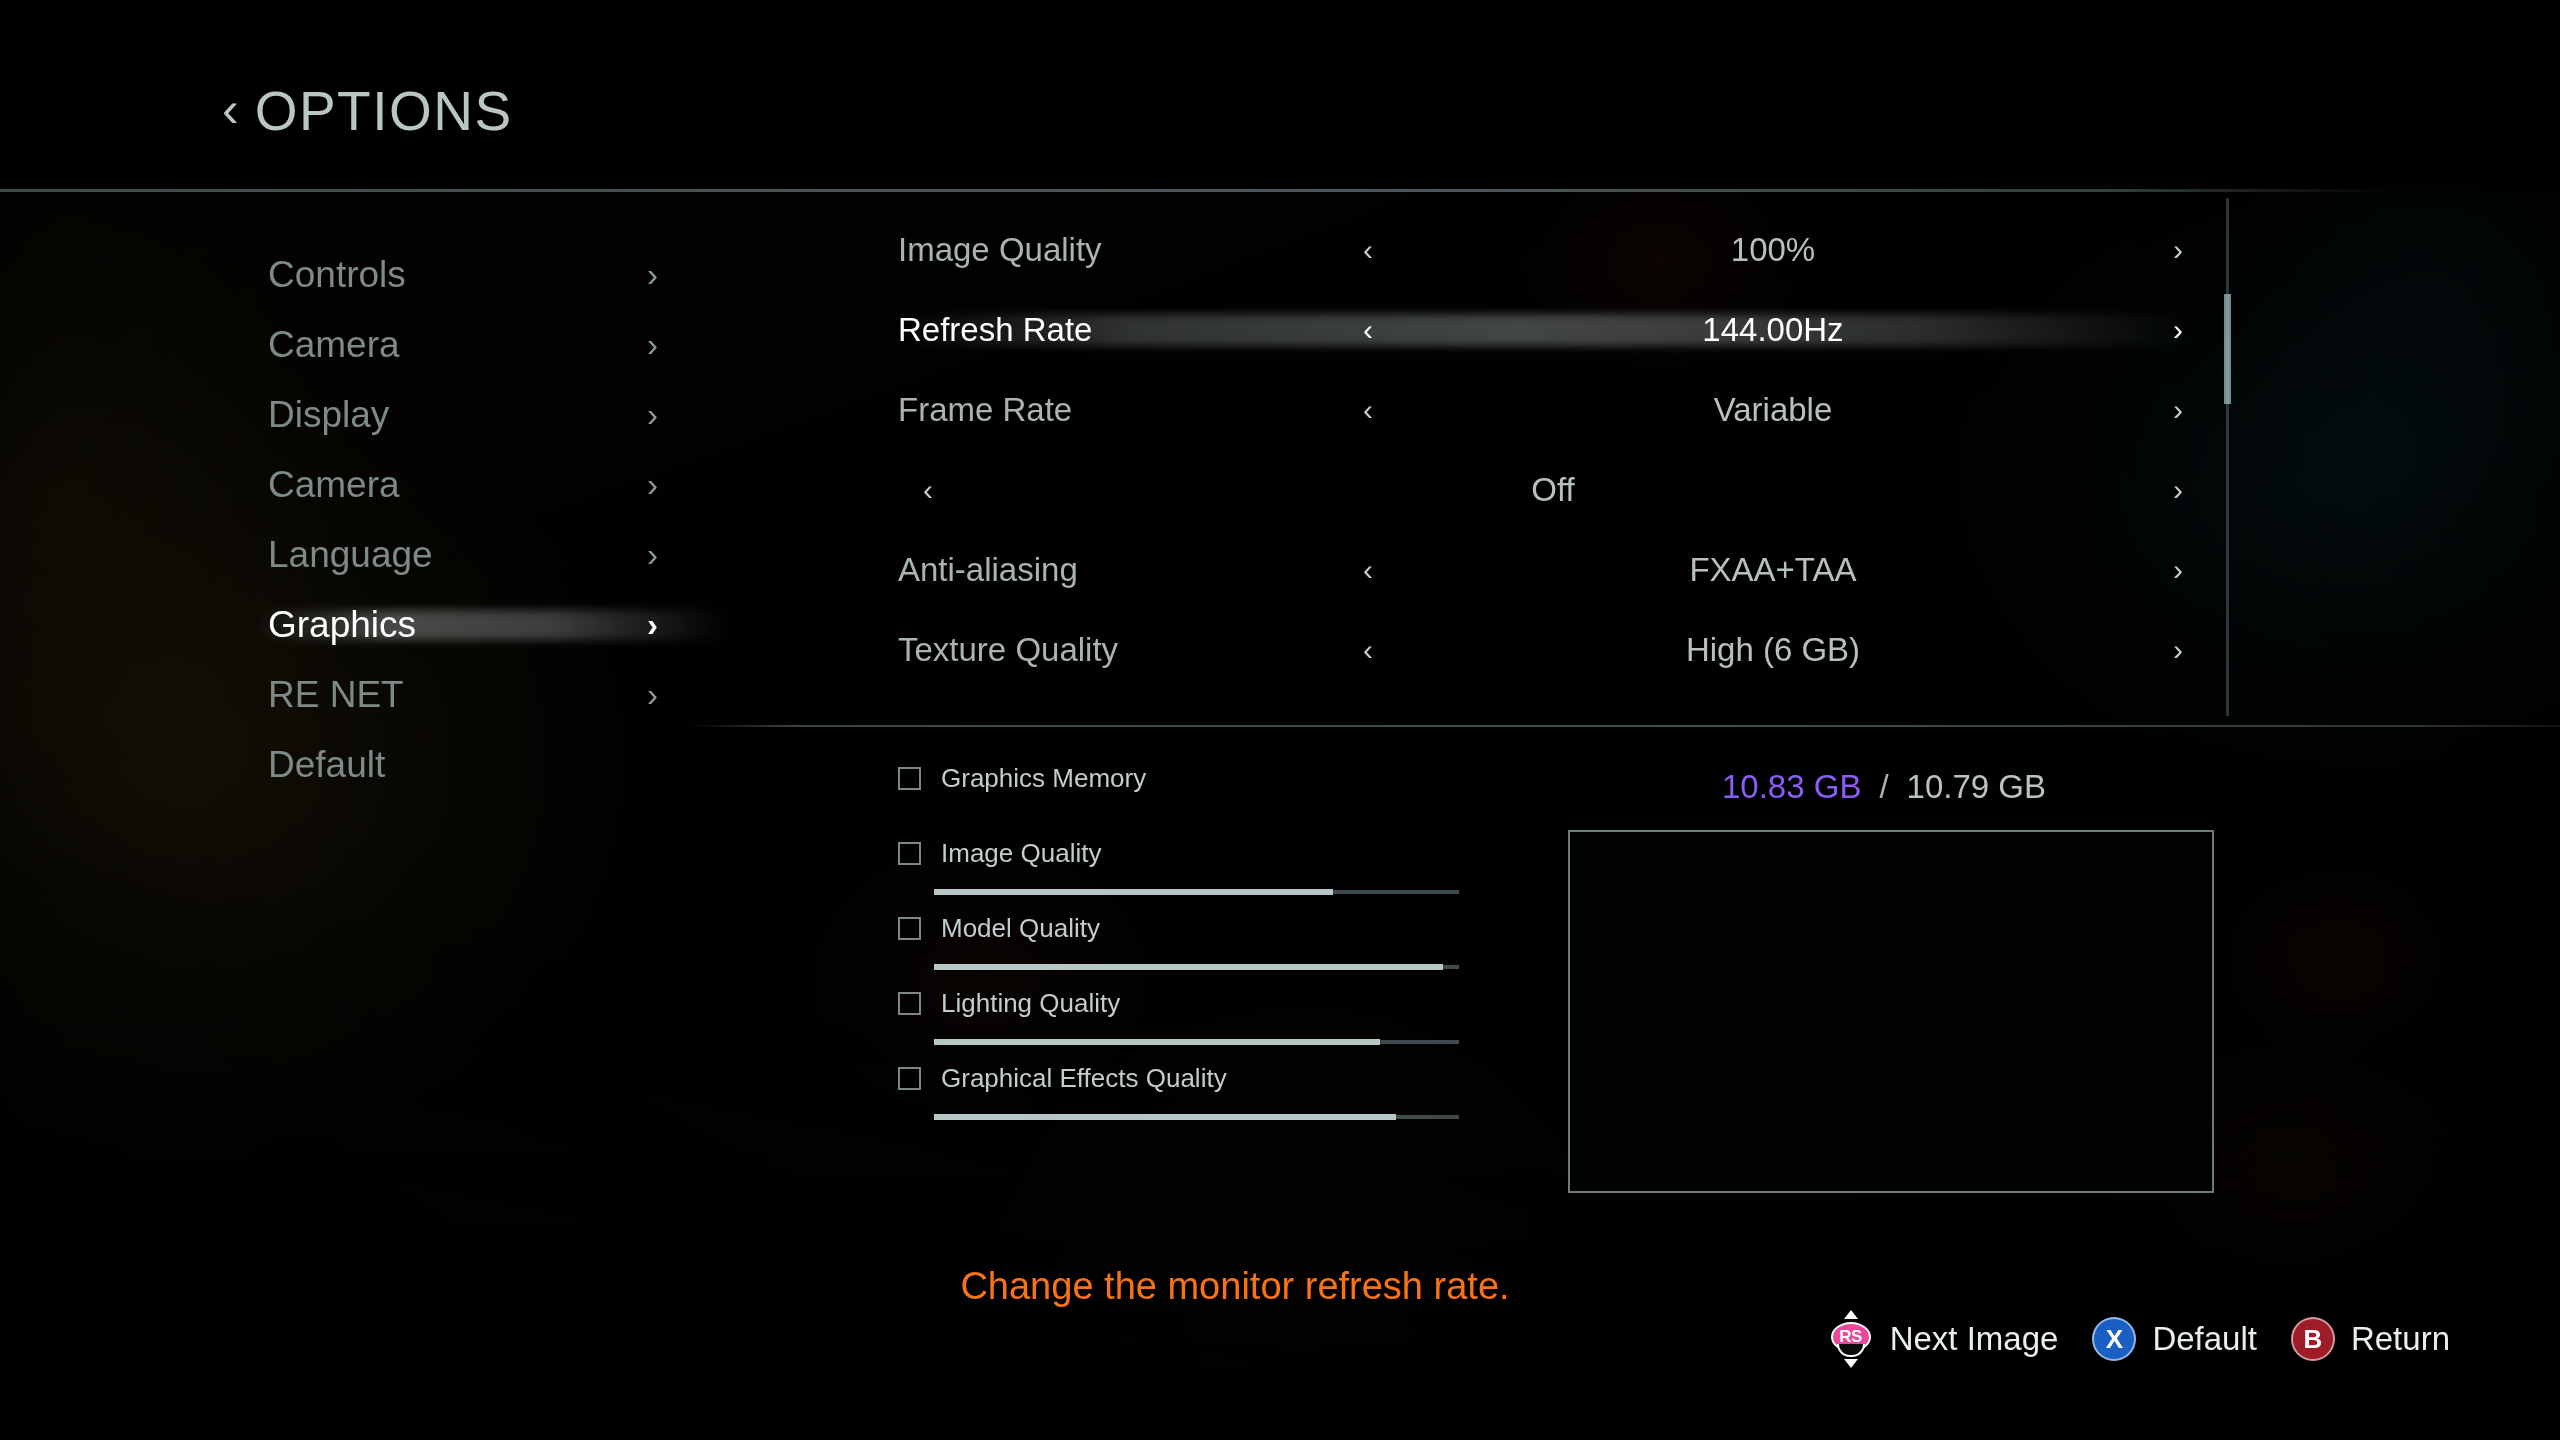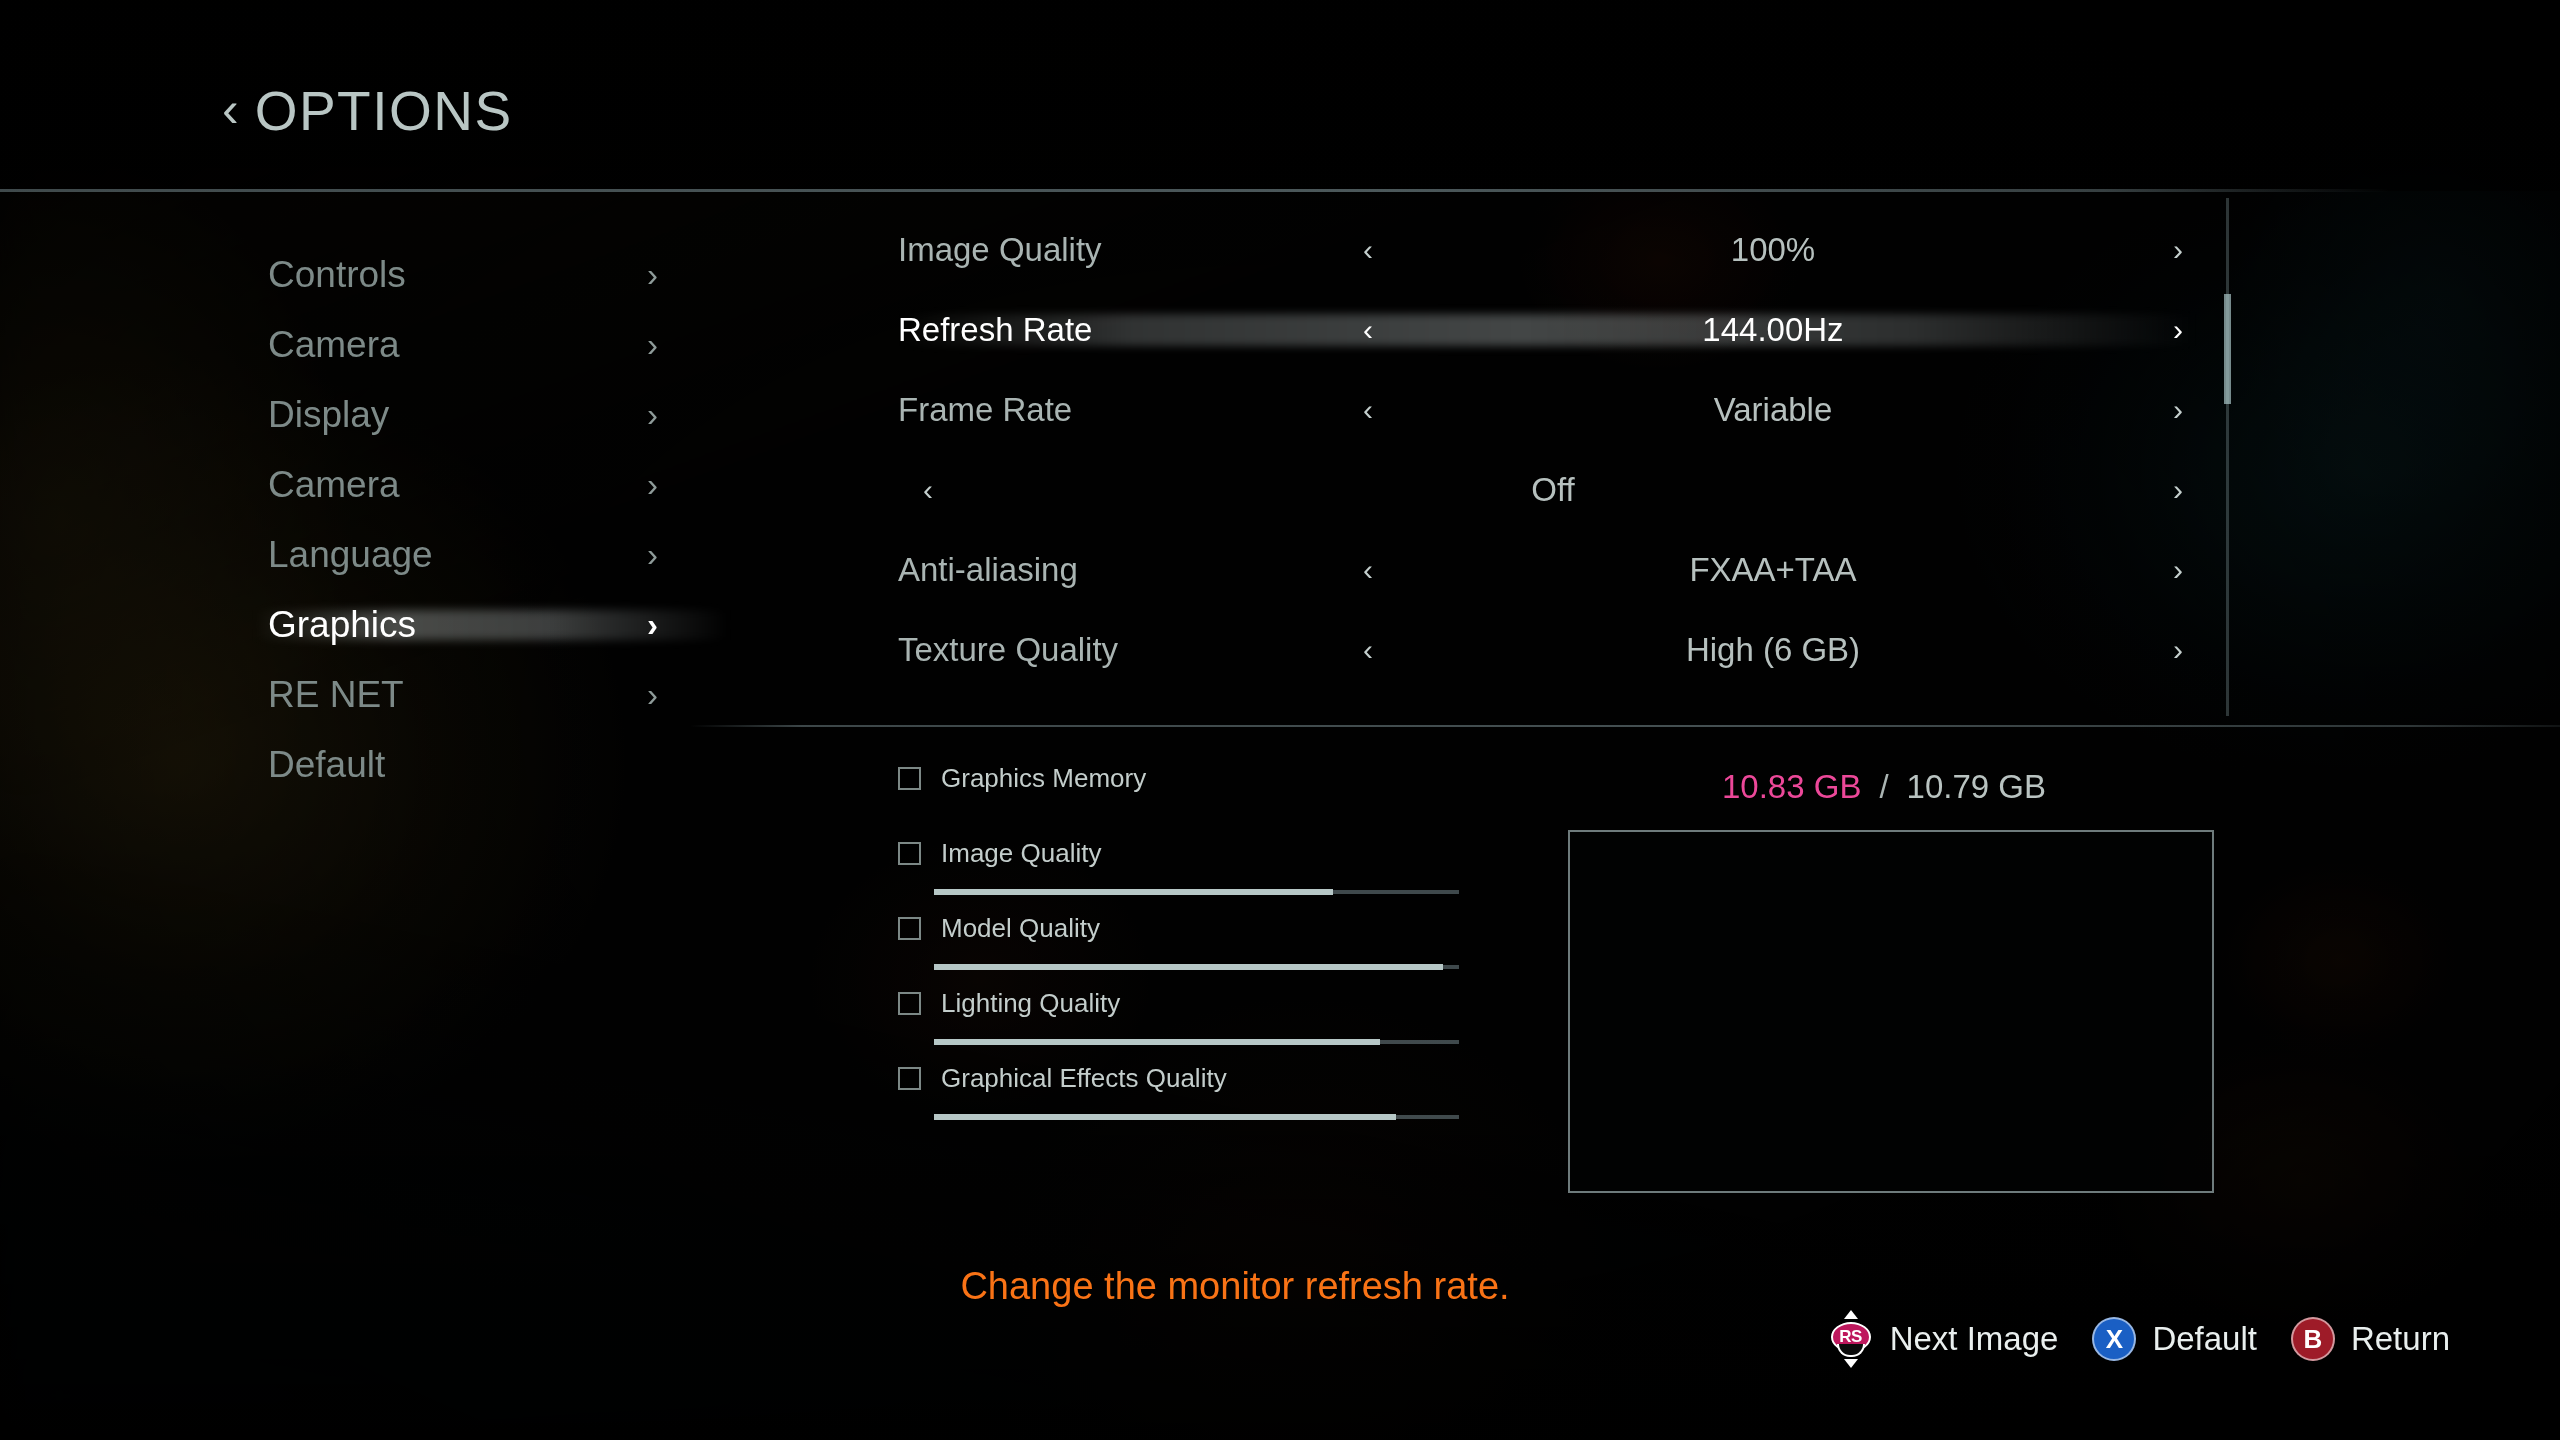--- a/index.html
+++ b/index.html
@@ -177,21 +177,21 @@
   .meter-fill {
     position:absolute; left:0; top:-1px; height:6px;
     background:#b6c7c6;
   }
 
   .mem-value {
     position:absolute; left:1722px; top:768px;
     display:flex; align-items:baseline; gap:18px;
     font-size:33px;
   }
-  .mem-used { color:#ec4899; }
+  .mem-used { color:#8b5cf6; }
   .mem-sep  { color:#aab4b2; }
   .mem-total{ color:#b9c3c1; }
 
   
   .preview {
     position:absolute; left:1568px; top:830px;
     width:646px; height:363px;
     border:2px solid rgba(178,198,200,0.62);
     background:rgba(2,3,3,0.55);
   }
@@ -218,21 +218,21 @@
   .btn-x { background:#1a5fc4; }
   .btn-b { background:#9e1b28; }
 
   .rs-icon { position:relative; width:46px; height:58px; }
   .rs-oval {
     position:absolute; left:3px; top:12px;
     width:40px; height:30px; border-radius:50%;
     border:2.5px solid #ffffff;
     display:flex; align-items:center; justify-content:center;
     font-size:17px; font-weight:700; color:#ffffff; letter-spacing:-0.5px;
-    background:#be185d;
+    background:#ec4899;
   }
   .rs-base {
     position:absolute; left:9px; top:34px;
     width:28px; height:13px;
     border:2.5px solid #ffffff;
     border-top:none;
     border-radius:0 0 14px 14px;
     background:#0b0b0b;
   }
   .rs-up, .rs-dn {

